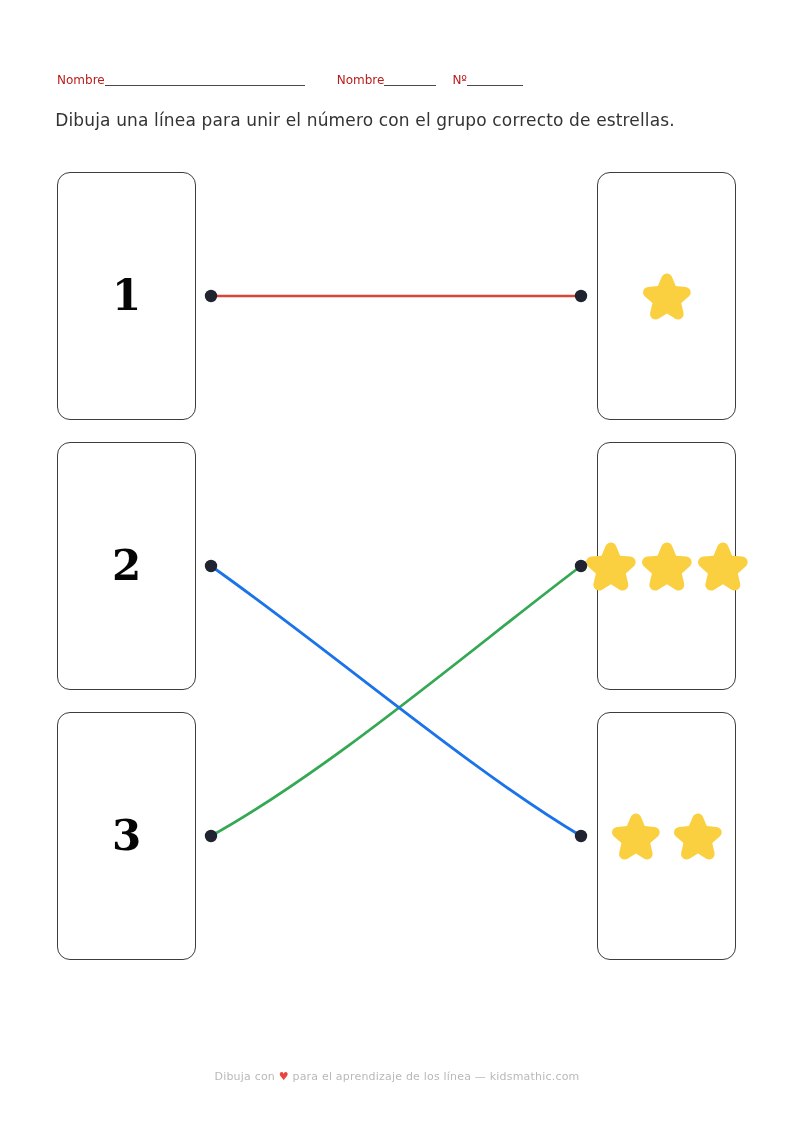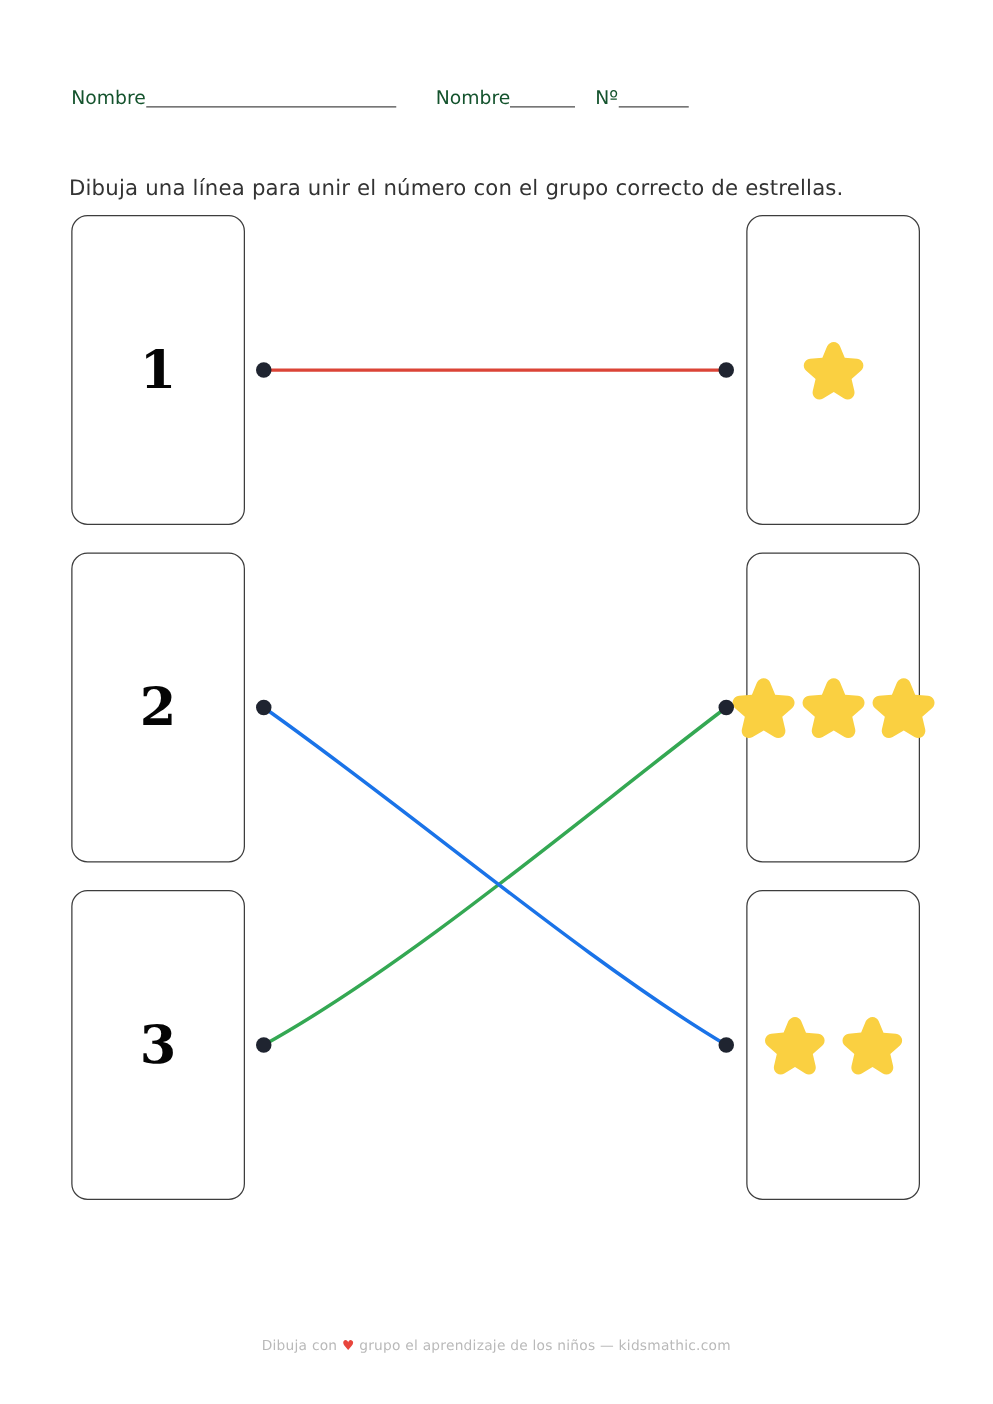--- a/index.html
+++ b/index.html
@@ -25,22 +25,22 @@
     height: 26px;
     display: flex;
     align-items: flex-end;
   }
   .field {
     display: flex;
     align-items: flex-end;
     height: 100%;
   }
   .field-label {
-    font-size: 15px;
-    color: #14532d;
+    font-size: 12px;
+    color: #b91c1c;
     white-space: nowrap;
     line-height: 1;
     padding-bottom: 2px;
   }
   .field-rule {
     border-bottom: 1px solid #4a4a4a;
     height: 1px;
     margin-bottom: 2px;
   }
   .rule-nombre   { width: 200px; }
@@ -52,21 +52,20 @@
   
   .instruction {
     position: absolute;
     left: 0;
     top: 110px;
     width: 730px;
     text-align: center;
     font-size: 17px;
     color: #333333;
     letter-spacing: 0.15px;
-    margin-top: 31px;
   }
 
   
   .board {
     position: absolute;
     left: 0;
     top: 0;
     width: 794px;
     height: 1123px;
   }
@@ -230,14 +229,14 @@
     <circle cx="211" cy="566" r="6.2" fill="#1f2430"></circle>
     <circle cx="581" cy="566" r="6.2" fill="#1f2430"></circle>
     <circle cx="211" cy="836" r="6.2" fill="#1f2430"></circle>
     <circle cx="581" cy="836" r="6.2" fill="#1f2430"></circle>
   </svg>
 </div>
 
 <div class="footer">
   <span>Dibuja con</span>
   <span class="heart">♥</span>
-  <span>grupo el aprendizaje de los niños — kidsmathic.com</span>
+  <span>para el aprendizaje de los línea — kidsmathic.com</span>
 </div>
 
 </body></html>

